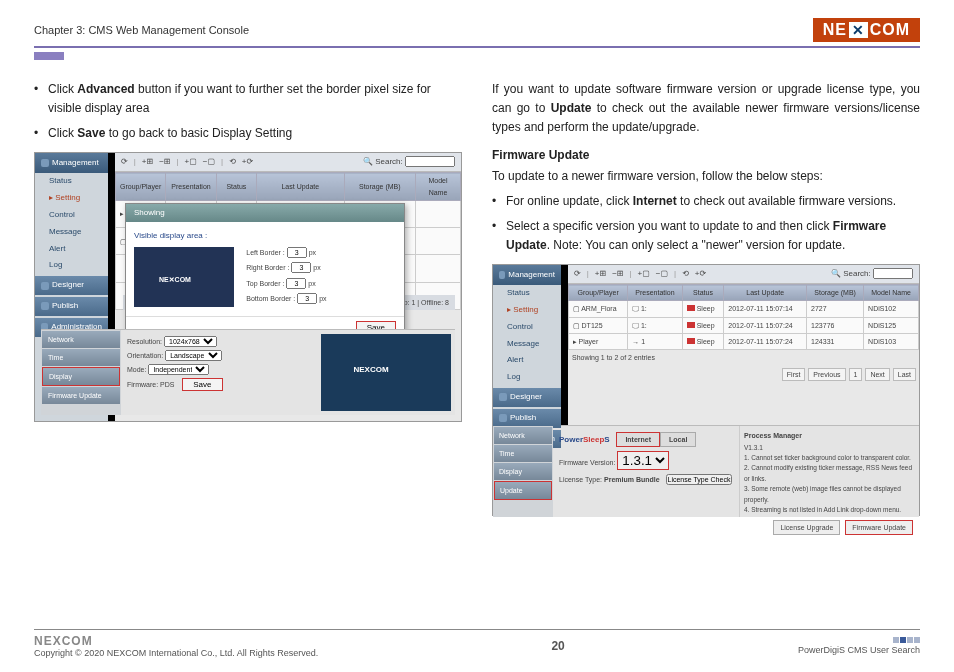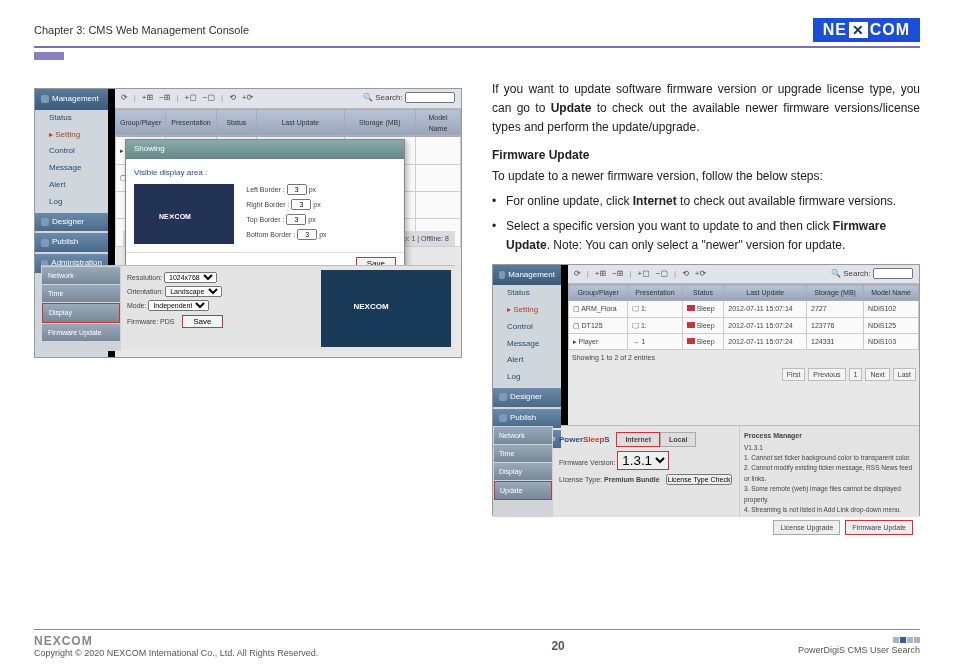--- a/index.html
+++ b/index.html
@@ -1,20 +1,20 @@
 <!DOCTYPE html>
 <html><head>
 <meta charset="utf-8">
 <style>
   * { box-sizing: border-box; margin: 0; padding: 0; }
   body { font-family: Arial, sans-serif; background: #fff; width: 954px; height: 672px; position: relative; color: #222; }
   .page { padding: 18px 34px 0 34px; }
   .header { display: flex; justify-content: space-between; align-items: center; border-bottom: 2px solid #7a6fb0; padding-bottom: 4px; margin-bottom: 4px; }
   .chapter { font-size: 11px; color: #333; }
-  .logo { background: #1d4ed8; color: #fff; font-weight: bold; font-size: 16px; padding: 3px 10px; letter-spacing: 1px; display: flex; align-items: center; }
+  .logo { background: #c2410c; color: #fff; font-weight: bold; font-size: 16px; padding: 3px 10px; letter-spacing: 1px; display: flex; align-items: center; }
   .logo .x { background: #fff; color: #0a3a6a; padding: 0 3px; margin: 0 2px; font-size: 14px; }
   .tab-mark { width: 30px; height: 8px; background: #8a7fc0; margin-bottom: 20px; }
   .columns { display: flex; gap: 30px; }
   .col { flex: 1; font-size: 12px; line-height: 1.6; }
   .col ul { list-style: none; padding-left: 0; }
   .col li { position: relative; padding-left: 14px; margin-bottom: 6px; }
   .col li::before { content: "•"; position: absolute; left: 0; }
   .bold { font-weight: bold; }
   h2 { font-size: 15px; font-weight: bold; margin-bottom: 10px; }
   .subhead { font-size: 12px; font-weight: bold; margin-top: 8px; margin-bottom: 2px; }
@@ -94,20 +94,22 @@
   <div class="header">
     <div class="chapter">Chapter 3: CMS Web Management Console</div>
     <div class="logo">NE<span class="x">✕</span>COM</div>
   </div>
   <div class="tab-mark"></div>
 
   <div class="columns">
 
     <div class="col">
       <ul>
+        <li><span>Click </span><span class="bold">Advanced</span><span> button if you want to further set the border pixel size for visible display area</span></li>
+        <li><span>Click </span><span class="bold">Save</span><span> to go back to basic Display Setting</span></li>
       </ul>
 
       <div class="shot shot1">
         <div class="sb" style="height:100%;">
           <div class="sb-h">
               <span class="icon-s"></span>
               <span>Management</span>
             </div>
           <div class="sb-item">Status</div>
           <div class="sb-item sel">▸ <span>Setting</span></div>

